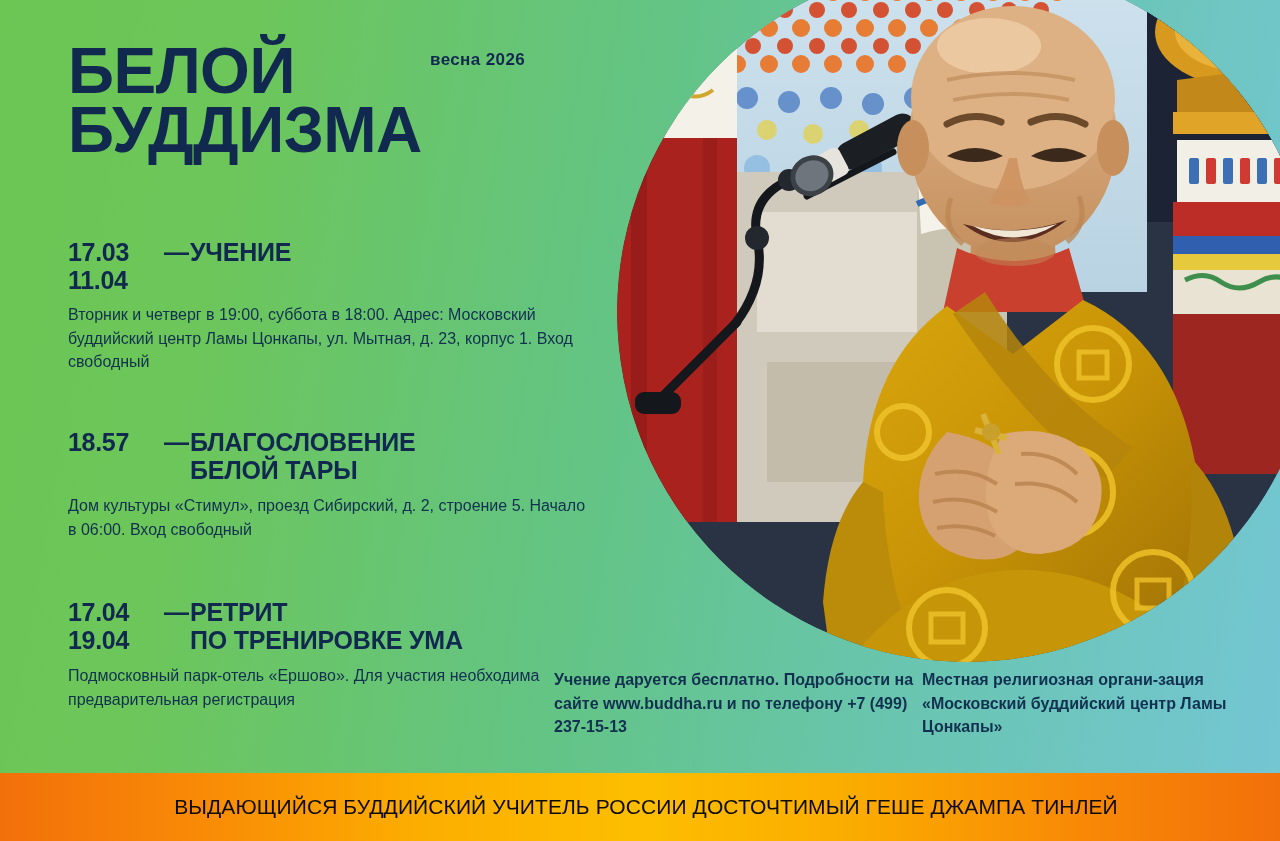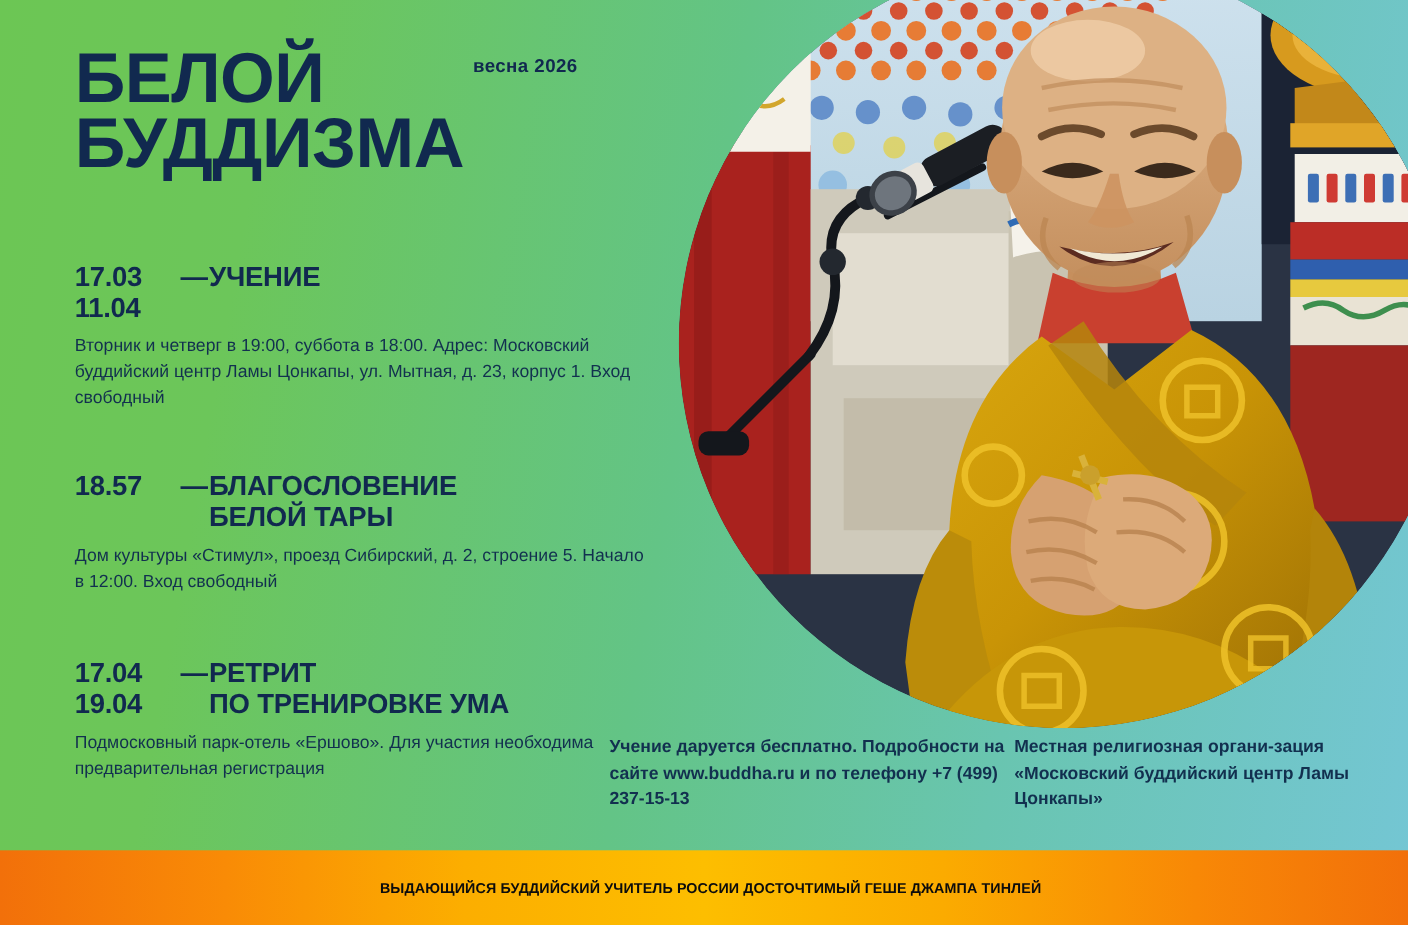--- a/index.html
+++ b/index.html
@@ -120,22 +120,22 @@
     left: 0;
     bottom: 0;
     width: 1280px;
     height: 68px;
     display: flex;
     align-items: center;
     justify-content: center;
     background: linear-gradient(90deg, #f2700a 0%, #f98b06 16%, #fcae00 33%, #fdbe00 50%, #fbab00 67%, #f88806 85%, #f2700a 100%);
   }
   #banner-text {
-    font-size: 13px;
-    font-weight: 700;
+    font-size: 21px;
+    font-weight: 400;
     letter-spacing: 0.1px;
     color: #0c0c0c;
     white-space: nowrap;
     margin-left: 12px;
   }
 </style>
 </head>
 <body>
 
 <div id="poster">
@@ -421,21 +421,21 @@
   <div class="event" id="event-1">
     <div class="event-head">
       <div class="dates">
           <div>18.57</div>
         </div>
       <div class="dash">—</div>
       <div class="event-title">
         <span>БЛАГОСЛОВЕНИЕ</span><br><span>БЕЛОЙ ТАРЫ</span>
       </div>
     </div>
-    <div class="event-desc">Дом культуры «Стимул», проезд Сибирский, д. 2, строение 5. Начало в 12:00. Вход свободный</div>
+    <div class="event-desc">Дом культуры «Стимул», проезд Сибирский, д. 2, строение 5. Начало в 06:00. Вход свободный</div>
   </div>
 
   <div class="event" id="event-2">
     <div class="event-head">
       <div class="dates">
           <div>17.04</div>
           <div>19.04</div>
         </div>
       <div class="dash">—</div>
       <div class="event-title">

